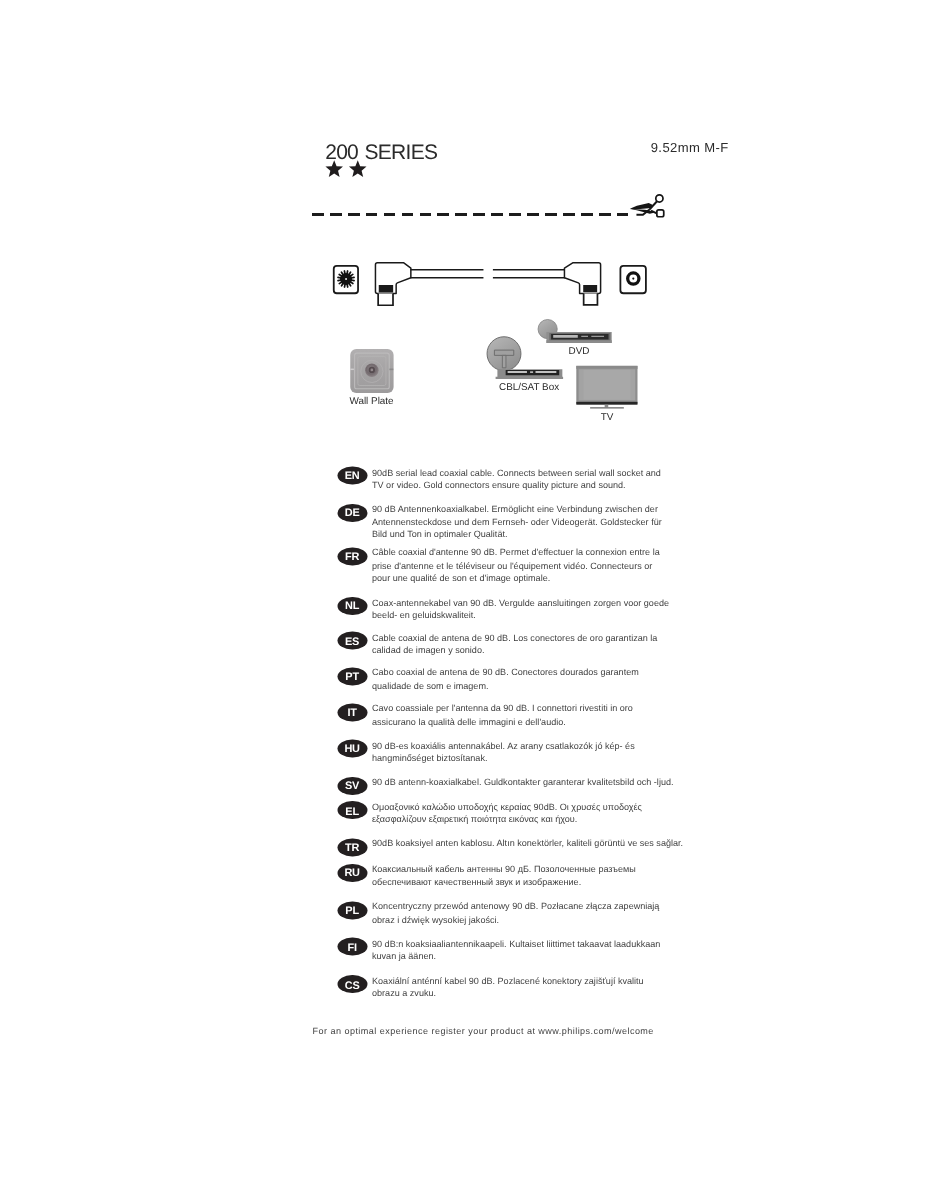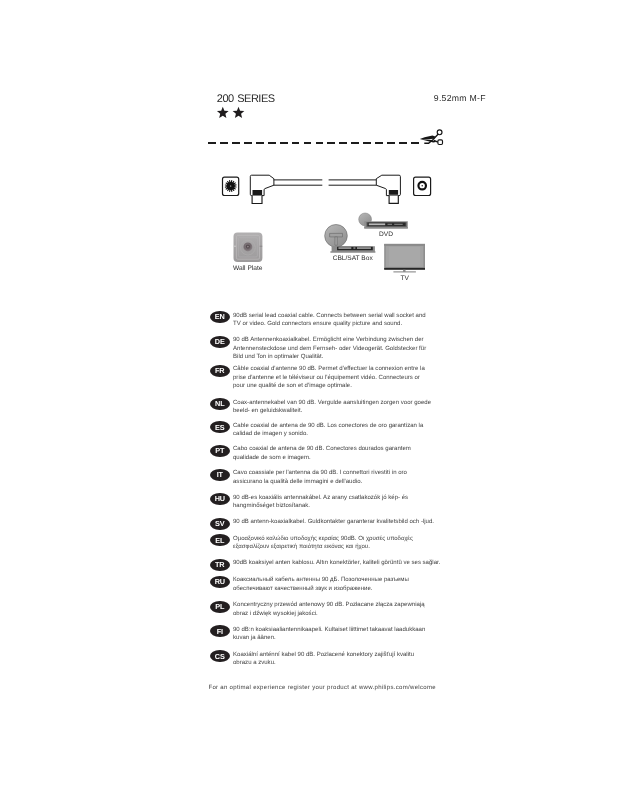--- a/index.html
+++ b/index.html
@@ -5,37 +5,37 @@
 <style>
   html,body{margin:0;padding:0;background:#ffffff;}
   body{width:618px;height:800px;overflow:hidden;
        font-family:"Liberation Sans",sans-serif;color:#3a3a3a;
        -webkit-font-smoothing:antialiased;
        text-rendering:geometricPrecision;}
   svg text{-webkit-font-smoothing:antialiased;}
   .page{position:relative;width:618px;height:800px;background:#fff;}
 
   
-  .series{position:absolute;left:216.8px;top:93.3px;font-size:11px;
+  .series{position:absolute;left:216.8px;top:93.3px;font-size:14px;
           letter-spacing:-0.48px;word-spacing:0.9px;color:#2b2b2b;white-space:nowrap;}
   .size{position:absolute;left:385.8px;top:93.3px;font-size:8.7px;
         letter-spacing:0.28px;color:#2b2b2b;white-space:nowrap;margin-left:48px;}
   .stars{position:absolute;left:214px;top:104px;}
 
   
   .dashwrap{position:absolute;left:208.3px;top:142.3px;width:211.2px;height:2px;}
   .dash{width:100%;height:1.35px;
         background:repeating-linear-gradient(to right,#1c1c1c 0 7.8px,rgba(0,0,0,0) 7.8px,rgba(0,0,0,0) 11.95px);}
   .scissors{position:absolute;left:416px;top:126px;}
 
   
   .diagram{position:absolute;left:209px;top:164px;width:238px;height:124px;}
 
   
-  .langs{position:absolute;left:0;top:0;width:514px;height:800px;}
+  .langs{position:absolute;left:15px;top:0;width:514px;height:800px;}
   .lrow{position:absolute;left:210px;width:225px;}
   .badge{position:absolute;left:0;top:0;width:19.5px;height:12px;border-radius:50%;
          background:#231f20;color:#fff;font-size:7.3px;font-weight:bold;letter-spacing:-0.15px;
          display:flex;align-items:center;justify-content:center;line-height:1;}
   .ltext{position:absolute;left:23px;top:0.6px;width:230px;
          font-size:6.05px;color:#3f3f3f;letter-spacing:0.0px;}
   .lline{height:8.45px;line-height:8.45px;white-space:nowrap;}
 
   .footer{position:absolute;left:208.4px;top:685.3px;width:250px;font-size:6.05px;
           color:#3f3f3f;letter-spacing:.295px;white-space:nowrap;}

